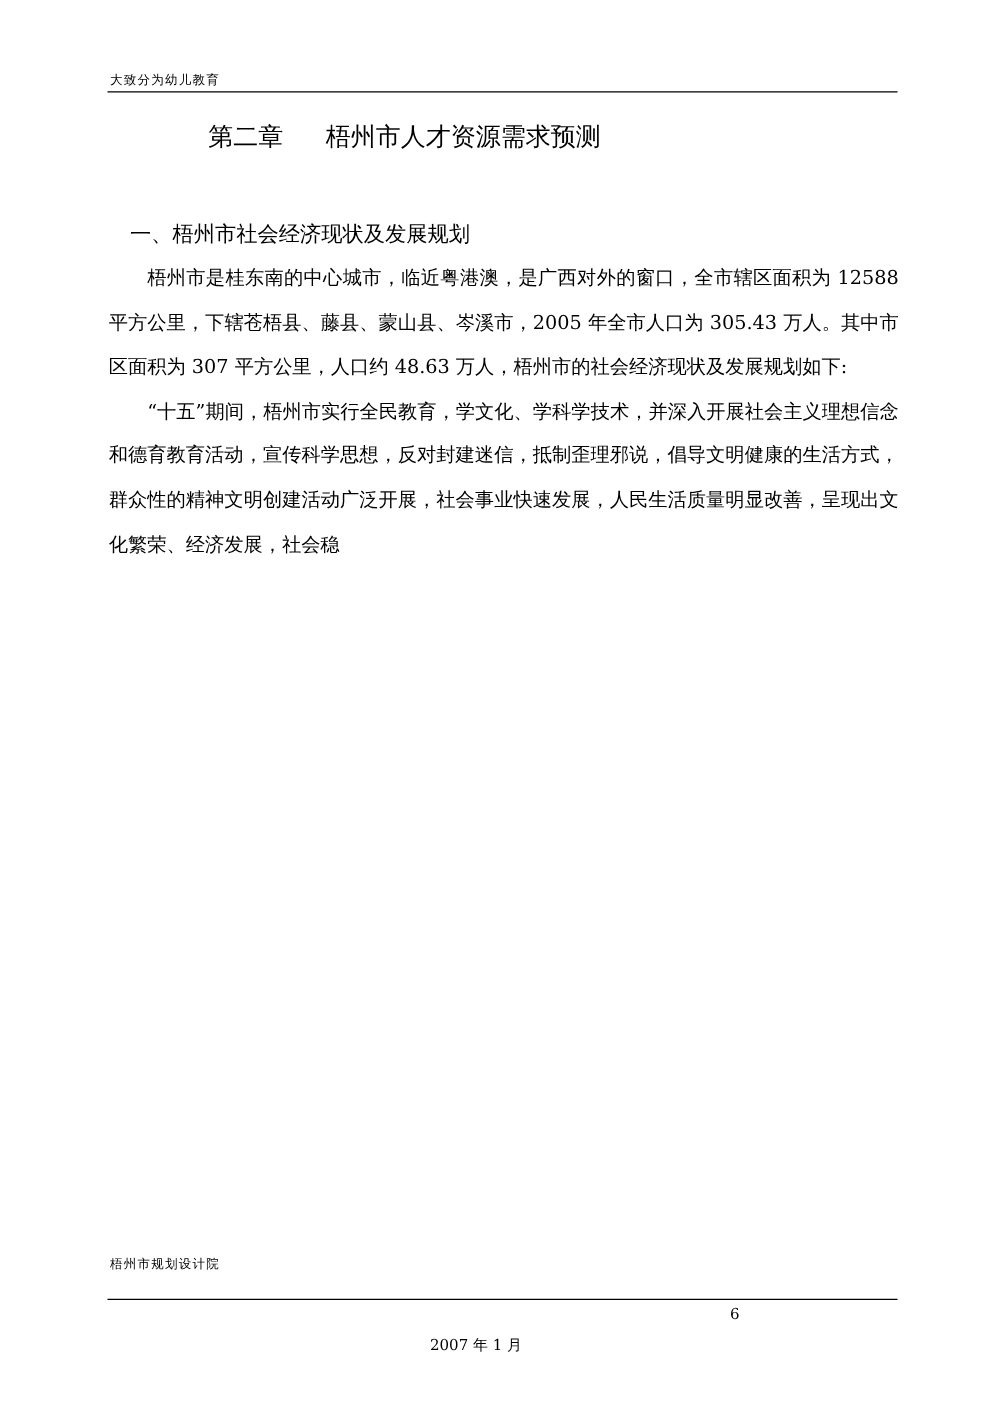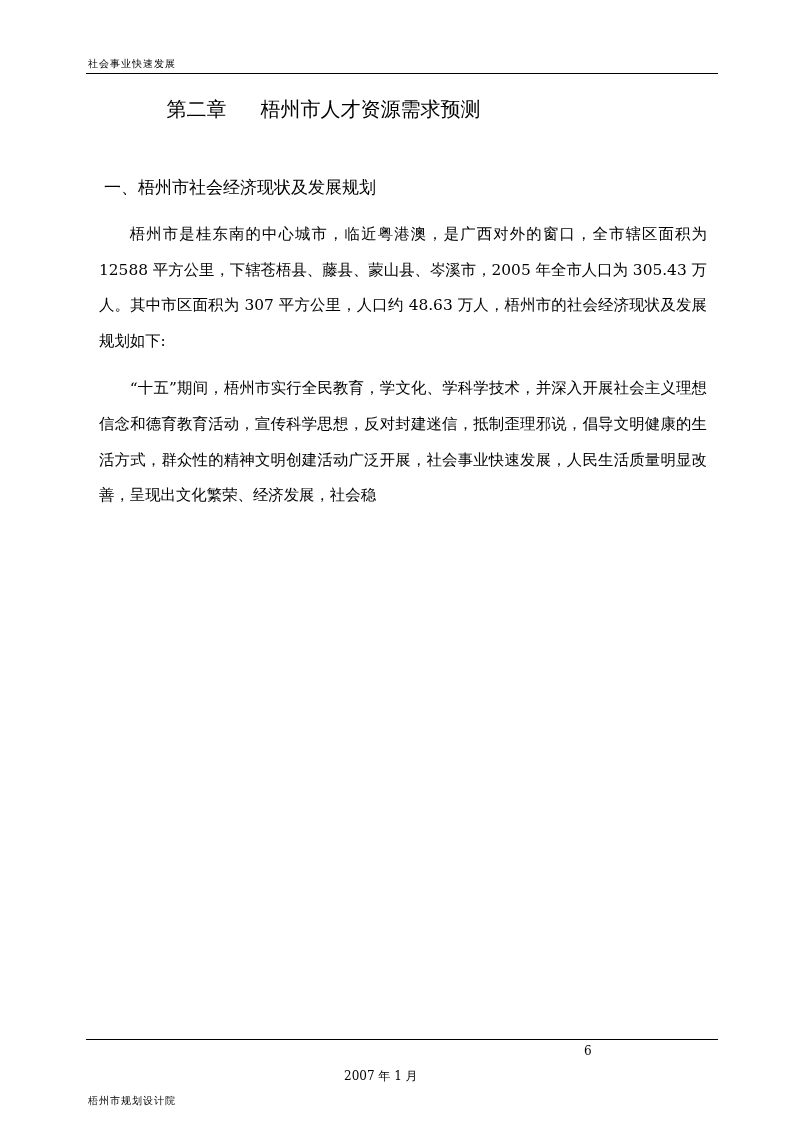--- a/index.html
+++ b/index.html
@@ -8,29 +8,29 @@
   .header-text { position: absolute; left: 88px; top: 57px; font-size: 10px; letter-spacing: 1px; }
   .rule { position: absolute; left: 86px; width: 632px; height: 0; border-top: 1px solid #000; }
   .rule-top { top: 73px; }
   .rule-bottom { top: 1039px; }
   .chapter-title { position: absolute; left: 0; width: 647px; top: 96px; text-align: center;
                    font-family: "DejaVu Sans", "Liberation Sans", sans-serif; font-size: 20px; }
   .chapter-title .gap { display: inline-block; width: 34px; }
   .section-heading { position: absolute; left: 104px; top: 176px;
                      font-family: "DejaVu Sans", "Liberation Sans", sans-serif; font-size: 17px; font-weight: normal; }
   .body-text { position: absolute; left: 87px; top: 205px; width: 632px; font-size: 15.4px; line-height: 35.6px; }
-  .body-text p { margin: 12px; text-align: justify; text-indent: 2em; }
-  .footer-left { position: absolute; left: 88px; top: 1094px; font-size: 10px; letter-spacing: 1px; }
+  .body-text p { margin: 0; text-align: justify; text-indent: 2em; }
+  .footer-left { position: absolute; left: 88px; top: 1004px; font-size: 10px; letter-spacing: 1px; }
   .footer-center { position: absolute; left: 344px; top: 1068px; font-size: 12px; }
   .footer-right { position: absolute; left: 584px; top: 1044px; font-size: 12px; }
 </style>
 </head>
 <body>
 
-<div class="header-text">社会事业快速发展</div>
+<div class="header-text">大致分为幼儿教育</div>
 <div class="rule rule-top"></div>
 
 <div class="chapter-title">
   <span>第二章</span><span class="gap"></span><span>梧州市人才资源需求预测</span>
 </div>
 
 <div class="section-heading">一、梧州市社会经济现状及发展规划</div>
 
 <div class="body-text">
   <p>梧州市是桂东南的中心城市，临近粤港澳，是广西对外的窗口，全市辖区面积为 12588 平方公里，下辖苍梧县、藤县、蒙山县、岑溪市，2005 年全市人口为 305.43 万人。其中市区面积为 307 平方公里，人口约 48.63 万人，梧州市的社会经济现状及发展规划如下:</p>

